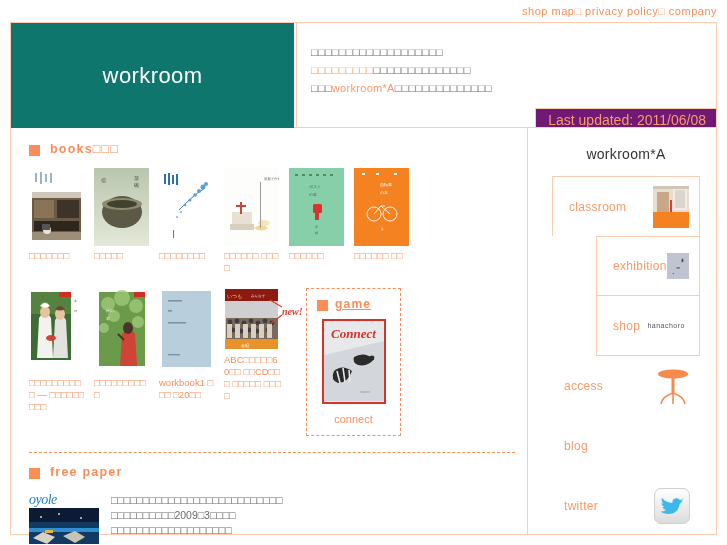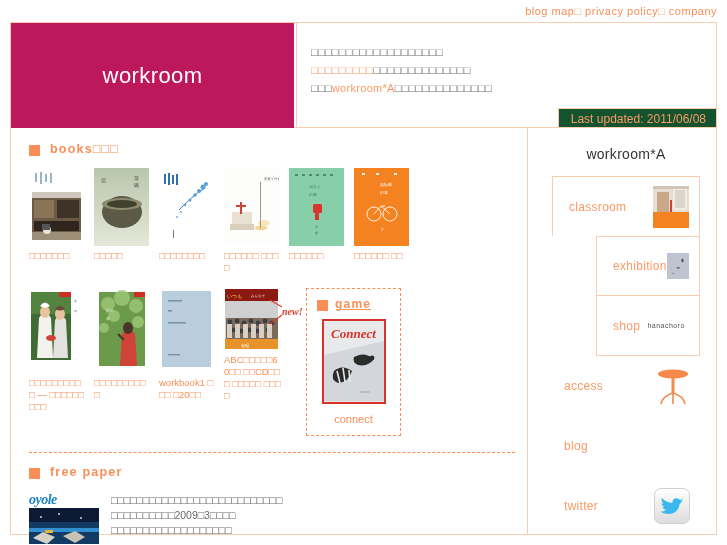--- a/index.html
+++ b/index.html
@@ -26,36 +26,36 @@
     position:absolute; left:10px; top:22px;
     width:707px; height:513px;
     border:1px solid #FBCDB0;
     background:#fff;
   }
 
   
   .header { position:relative; height:105px; border-bottom:1px solid #FBCDB0; }
   .logo-block {
     position:absolute; left:0; top:0; width:283px; height:105px;
-    background:#be185d; color:#fff;
+    background:#0f766e; color:#fff;
     display:flex; align-items:center; justify-content:center;
   }
   .logo-text { font-size:22px; font-weight:300; letter-spacing:.4px; color:#fff; }
   .header-desc {
     position:absolute; left:285px; top:0; right:0; height:105px;
     border-left:1px solid #FBCDB0;
     padding:20px 0 0 14px;
   }
   .header-desc .line { font-size:11px; line-height:18px; color:#6a6a6a; letter-spacing:.3px; }
   .header-desc .inline-accent { color:#FA9A66; }
   .updated-bar {
     position:absolute; right:0; top:85px; height:19px;
     border-top:1px solid #FBCDB0; border-left:1px solid #FBCDB0;
     padding:3px 10px 0 12px;
-    font-size:12px; color:#FA9A66; background:#14532d;
+    font-size:14px; color:#FA9A66; background:#701a75;
   }
 
   
   .body-split { position:relative; height:406px; }
   .content { position:absolute; left:0; top:0; width:516px; height:406px; padding:14px 12px 0 18px; }
   .side-div { position:absolute; left:516px; top:0; width:1px; height:406px; background:#FBCDB0; }
   .sidebar { position:absolute; left:517px; top:0; right:0; height:406px; padding:14px 16px 0 24px; }
 
   
   .sect-head { display:flex; align-items:flex-end; gap:10px; margin-bottom:12px; }
@@ -99,21 +99,21 @@
   .game-label { text-align:center; margin-top:9px; font-size:11px; color:#FA8E57; }
 
   
   .dash-div { margin:16px 0 12px 0; border-top:1px dashed #FA8E57; height:0; }
 
   
   .fp-row { display:flex; gap:12px; align-items:flex-start; }
   .oyole { width:70px; }
   .oyole-logo {
     height:17px; background:#fff; display:flex; align-items:center;
-    font-family:"Liberation Serif", serif; font-weight:bold; font-style:italic;
+    font-family:"Liberation Serif", serif; font-weight:normal; font-style:italic;
     font-size:14px; color:#1B7FC4; letter-spacing:-.5px;
   }
   .oyole-photo { width:70px; height:36px; display:block; }
   .fp-text { padding-top:2px; }
   .fp-text .line { font-size:10.5px; line-height:15px; color:#6a6a6a; }
 
   
   .side-title {
     font-size:14px; color:#333; text-align:center;
     letter-spacing:.3px; margin:4px 0 14px 0;
@@ -135,21 +135,21 @@
     display:flex; align-items:center; justify-content:center;
   }
   .access-icon { width:34px; height:40px; }
 </style>
 </head>
 <body>
 
 <div class="page">
 
   <div class="topnav">
-    <span>blog map</span><span class="sep">□</span>
+    <span>shop map</span><span class="sep">□</span>
     <span>privacy policy</span><span class="sep">□</span>
     <span>company</span>
   </div>
 
   <div class="frame">
 
     <div class="header">
       <div class="logo-block">
         <span class="logo-text">workroom</span>
       </div>

